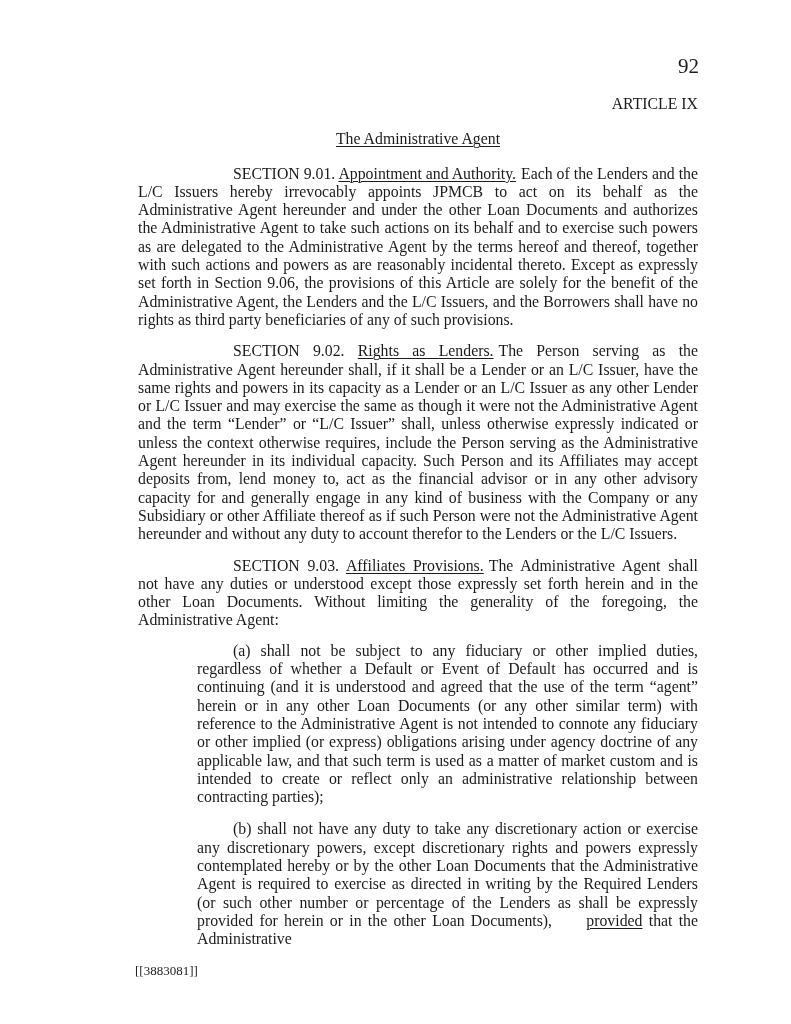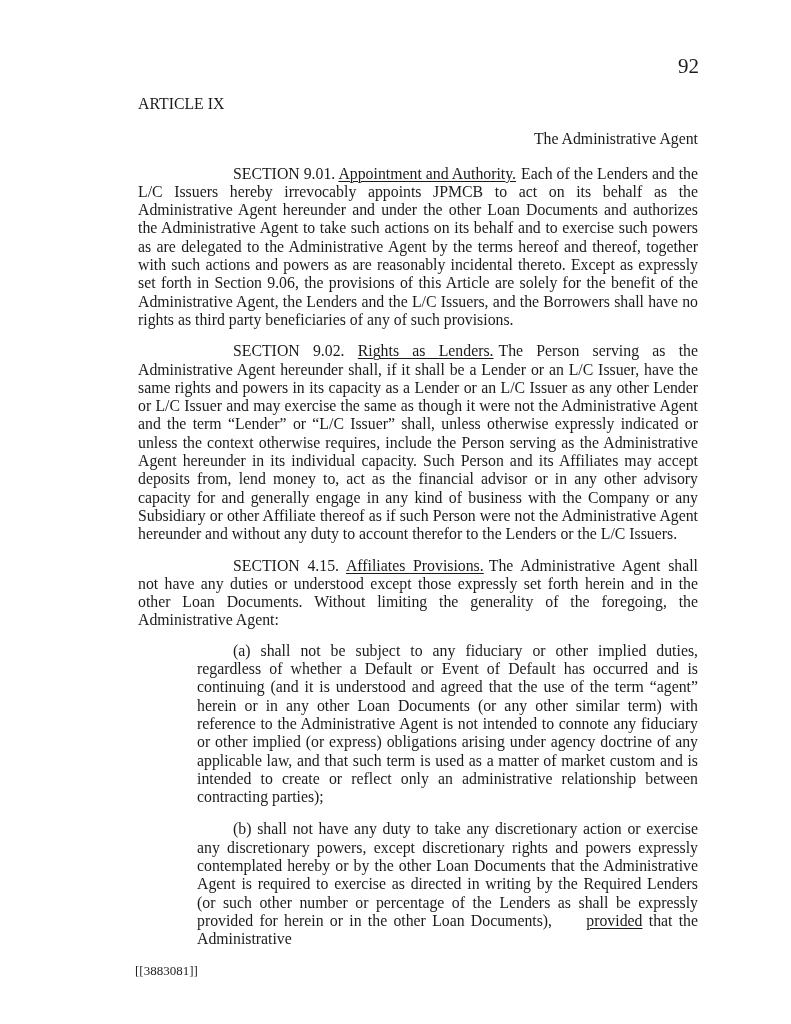--- a/index.html
+++ b/index.html
@@ -27,28 +27,29 @@
   .content {
     position: absolute;
     left: 138px;
     top: 95px;
     width: 560px;
     font-size: 15.8px;
     line-height: 18.3px;
   }
   .article-heading {
     margin: 0;
-    text-align: left;
+    text-align: right;
     font-weight: normal;
     font-size: 15.8px;
     line-height: 18.3px;
   }
   .article-subtitle {
     margin: 17px 0 0 0;
-    text-align: right;
+    text-align: center;
+    text-decoration: underline;
     text-decoration-thickness: 1px;
     text-underline-offset: 2px;
     line-height: 18.3px;
   }
   p.section {
     margin: 13px 0 0 0;
     text-align: justify;
     text-indent: 95px;
   }
   p.section.first {
@@ -93,21 +94,21 @@
   <div class="content">
 
     <h1 class="article-heading">ARTICLE IX</h1>
 
     <div class="article-subtitle">The Administrative Agent</div>
 
     <p class="section first"><span class="sec-label">SECTION 9.01.</span> <span class="sec-title">Appointment and Authority.</span><span class="sec-body">Each of the Lenders and the L/C Issuers hereby irrevocably appoints JPMCB to act on its behalf as the Administrative Agent hereunder and under the other Loan Documents and authorizes the Administrative Agent to take such actions on its behalf and to exercise such powers as are delegated to the Administrative Agent by the terms hereof and thereof, together with such actions and powers as are reasonably incidental thereto.  Except as expressly set forth in Section 9.06, the provisions of this Article are solely for the benefit of the Administrative Agent, the Lenders and the L/C Issuers, and the Borrowers shall have no rights as third party beneficiaries of any of such provisions.</span></p>
 
     <p class="section"><span class="sec-label">SECTION 9.02.</span> <span class="sec-title">Rights as Lenders.</span><span class="sec-body">The Person serving as the Administrative Agent hereunder shall, if it shall be a Lender or an L/C Issuer, have the same rights and powers in its capacity as a Lender or an L/C Issuer as any other Lender or L/C Issuer and may exercise the same as though it were not the Administrative Agent and the term “Lender” or “L/C Issuer” shall, unless otherwise expressly indicated or unless the context otherwise requires, include the Person serving as the Administrative Agent hereunder in its individual capacity.  Such Person and its Affiliates may accept deposits from, lend money to, act as the financial advisor or in any other advisory capacity for and generally engage in any kind of business with the Company or any Subsidiary or other Affiliate thereof as if such Person were not the Administrative Agent hereunder and without any duty to account therefor to the Lenders or the L/C Issuers.</span></p>
 
-    <p class="section"><span class="sec-label">SECTION 4.15.</span> <span class="sec-title">Affiliates Provisions.</span><span class="sec-body">The Administrative Agent shall not have any duties or understood except those expressly set forth herein and in the other Loan Documents. Without limiting the generality of the foregoing, the Administrative Agent:</span></p>
+    <p class="section"><span class="sec-label">SECTION 9.03.</span> <span class="sec-title">Affiliates Provisions.</span><span class="sec-body">The Administrative Agent shall not have any duties or understood except those expressly set forth herein and in the other Loan Documents. Without limiting the generality of the foregoing, the Administrative Agent:</span></p>
 
     <p class="subpara a"><span class="subpara-label">(a)</span> <span class="subpara-text">shall not be subject to any fiduciary or other implied duties, regardless of whether a Default or Event of Default has occurred and is continuing (and it is understood and agreed that the use of the term “agent” herein or in any other Loan Documents (or any other similar term) with reference to the Administrative Agent is not intended to connote any fiduciary or other implied (or express) obligations arising under agency doctrine of any applicable law, and that such term is used as a matter of market custom and is intended to create or reflect only an administrative relationship between contracting parties);</span></p>
 
     <p class="subpara b"><span class="subpara-label">(b)</span> <span class="subpara-text">shall not have any duty to take any discretionary action or exercise any discretionary powers, except discretionary rights and powers expressly contemplated hereby or by the other Loan Documents that the Administrative Agent is required to exercise as directed in writing by the Required Lenders (or such other number or percentage of the Lenders as shall be expressly provided for herein or in the other Loan Documents), </span><span class="underlined-term">provided</span><span class="subpara-text"> that the Administrative</span></p>
 
   </div>
 
   <div class="footer-tag">[[3883081]]</div>
 
 </div>

